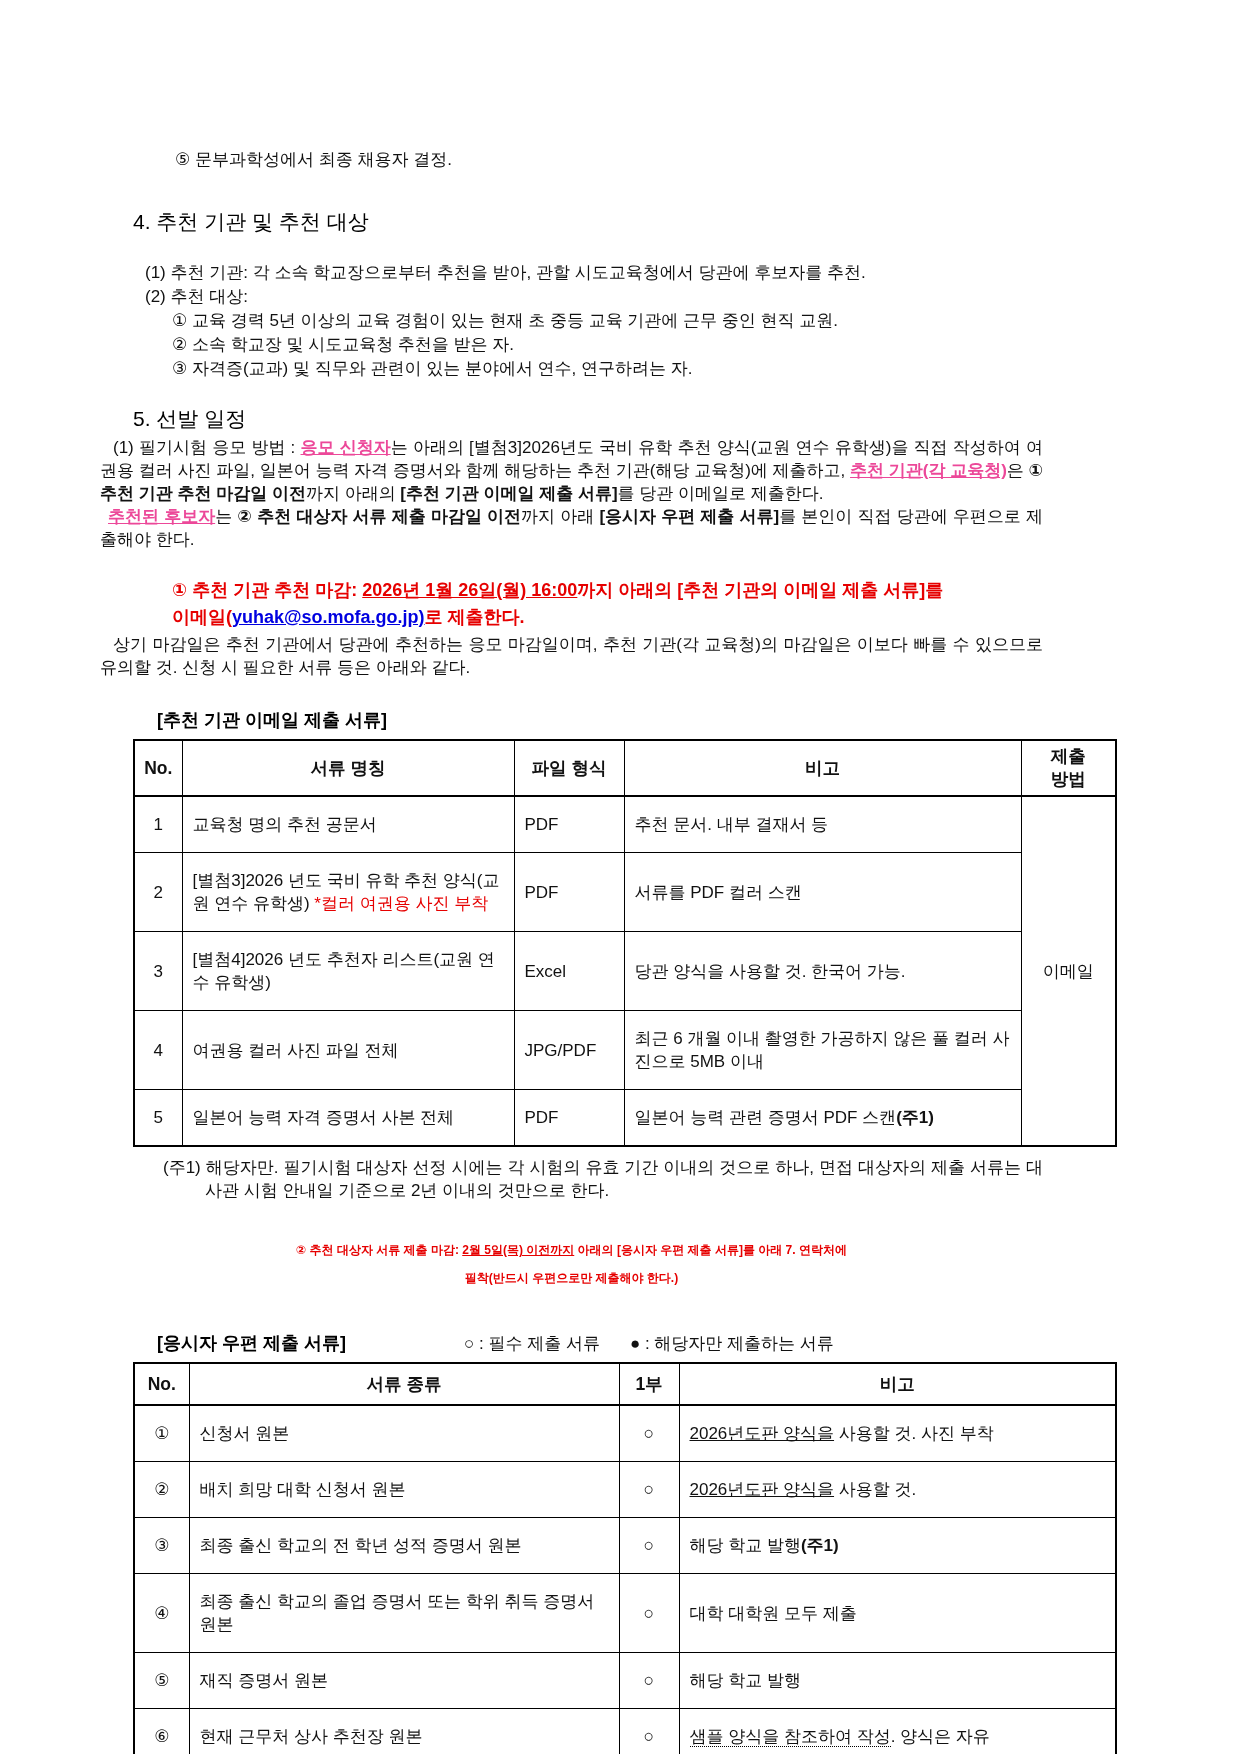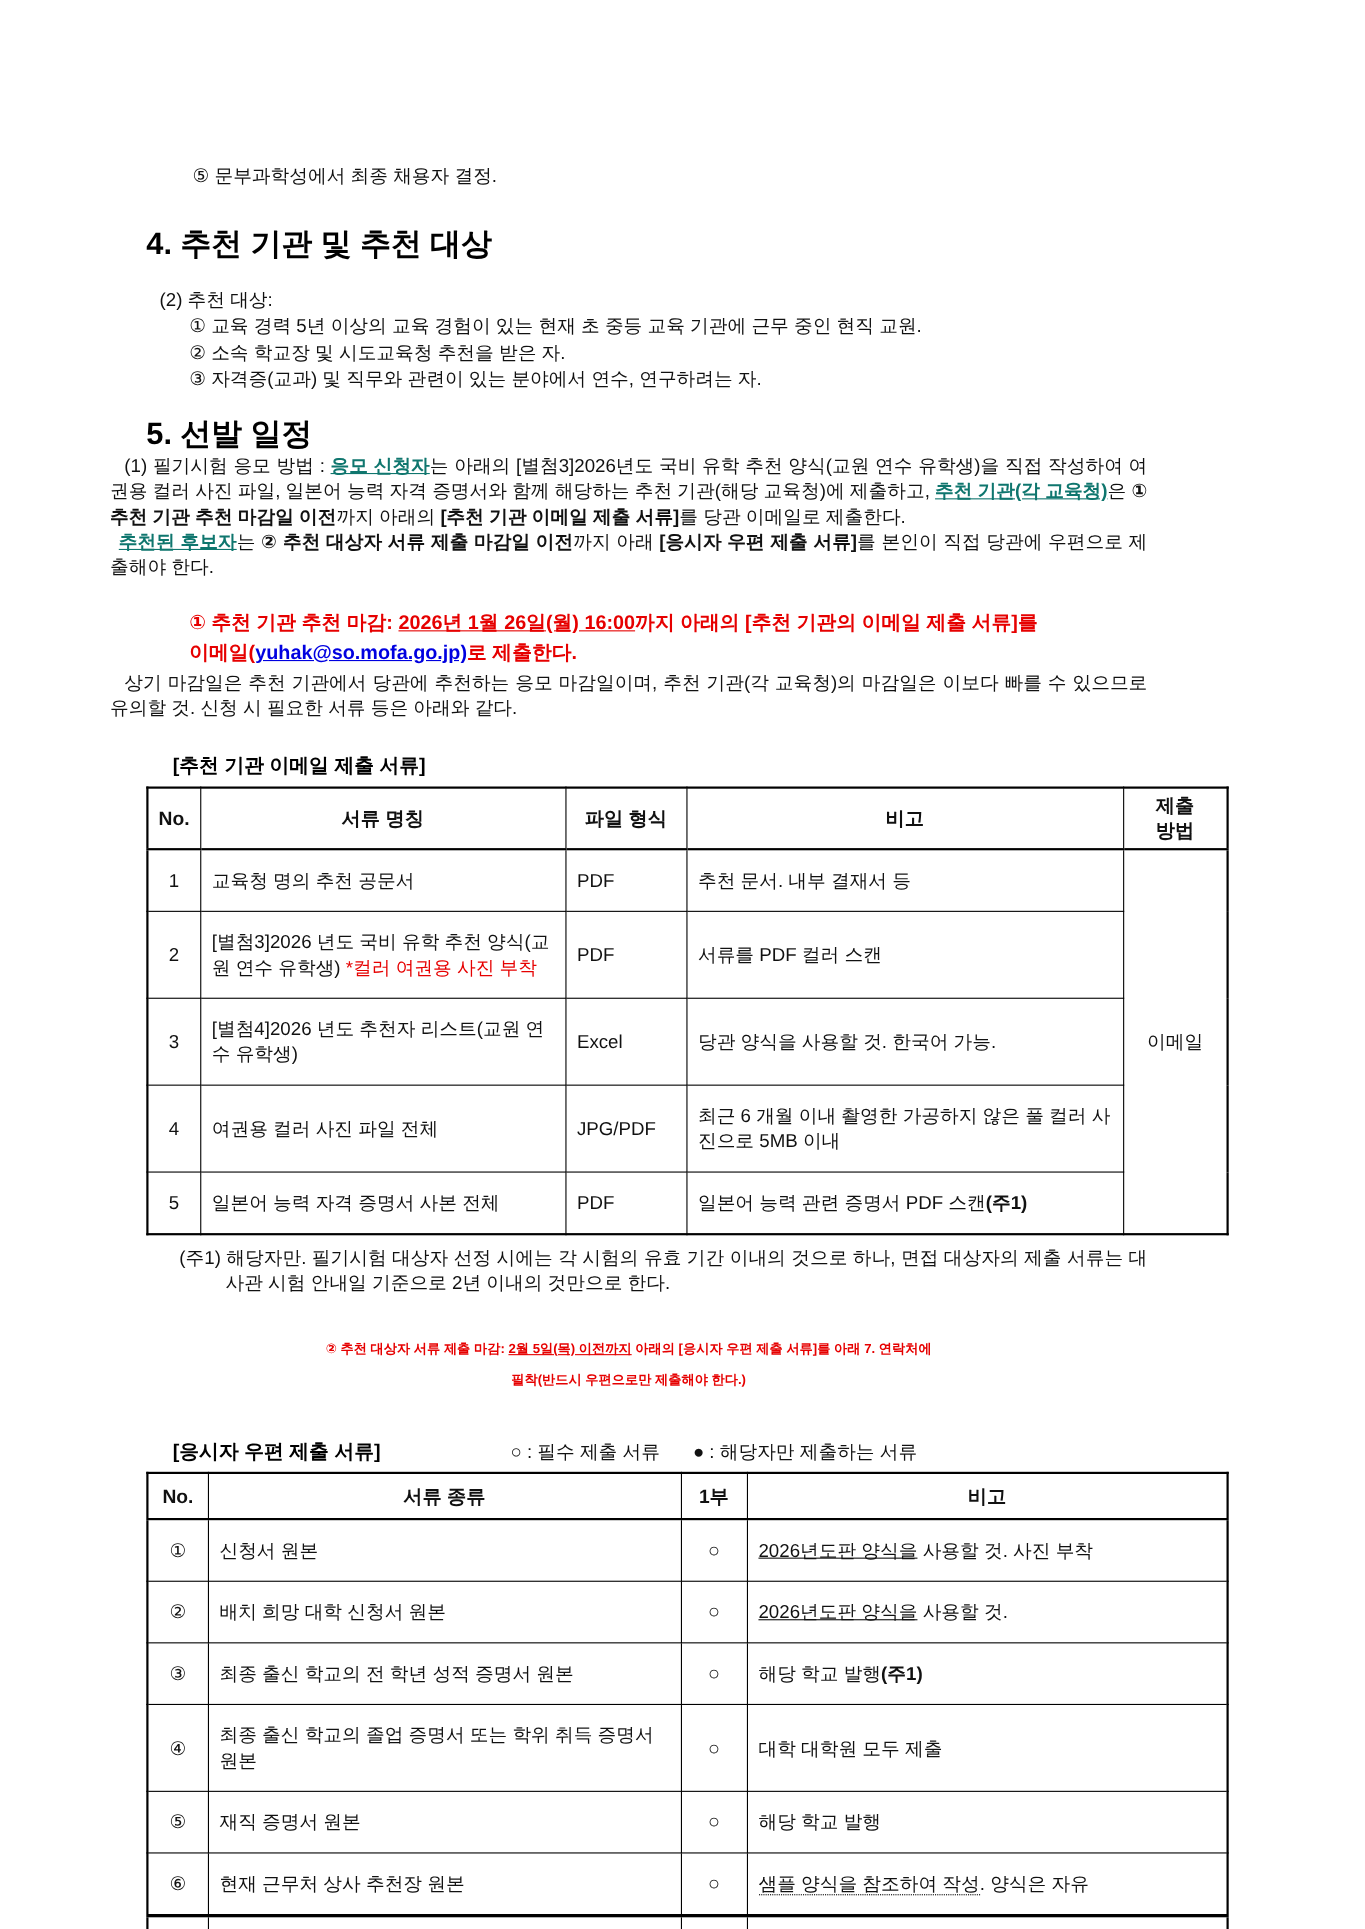--- a/index.html
+++ b/index.html
@@ -9,32 +9,32 @@
     color:#111; font-size:17px; line-height:23px; overflow:hidden;
   }
   .content { padding:148px 100px 0 100px; }
 
   p { margin:0; }
   .indent75 { margin-left:75px; }
   .indent45 { margin-left:45px; }
   .indent72 { margin-left:72px; }
 
   h2 {
-    margin:0; font-size:28px; line-height:26px; font-weight:bold; color:#000;
+    margin:0; font-size:21px; line-height:26px; font-weight:normal; color:#000;
     margin-left:33px;
   }
   .sec4-title { margin-top:38px; }
   .sec5-title { margin-top:26px; }
   .sec4-list { margin-top:26px; }
   .sec4-list p { margin-top:1px; }
 
   .para { text-align:justify; margin-top:4px; }
   .para .ti { padding-left:13px; }
 
-  .red { color:#0f766e; }
+  .red { color:#ec4899; }
   .b { font-weight:bold; }
   .u { text-decoration:underline; }
   .blue { color:#0000e0; }
   .dotted { border-bottom:1.5px dotted #000; }
 
   .deadline1 { margin:26px 0 0 72px; font-size:18px; line-height:27px; font-weight:bold; color:#e60000; }
   .note1 { margin-top:2px; text-align:justify; }
   .note1 .ti { padding-left:13px; }
 
   .tbl-title { margin:30px 0 7px 57px; font-weight:bold; font-size:18px; color:#000; }
@@ -70,20 +70,21 @@
 <body>
 
 <div class="page">
   <div class="content">
 
     <p class="indent75">⑤ 문부과학성에서 최종 채용자 결정.</p>
 
     <h2 class="sec4-title">4. 추천 기관 및 추천 대상</h2>
 
     <div class="sec4-list">
+      <p class="indent45">(1) 추천 기관: 각 소속 학교장으로부터 추천을 받아, 관할 시도교육청에서 당관에 후보자를 추천.</p>
       <p class="indent45">(2) 추천 대상:</p>
       <p class="indent72">① 교육 경력 5년 이상의 교육 경험이 있는 현재 초 중등 교육 기관에 근무 중인 현직 교원.</p>
       <p class="indent72">② 소속 학교장 및 시도교육청 추천을 받은 자.</p>
       <p class="indent72">③ 자격증(교과) 및 직무와 관련이 있는 분야에서 연수, 연구하려는 자.</p>
     </div>
 
     <h2 class="sec5-title">5. 선발 일정</h2>
 
     <p class="para"><span class="ti">(1) 필기시험 응모 방법 : </span><span class="red b u">응모 신청자</span><span>는 아래의 [별첨3]2026년도 국비 유학 추천 양식(교원 연수 유학생)을 직접 작성하여 여권용 컬러 사진 파일, 일본어 능력 자격 증명서와 함께 해당하는 추천 기관(해당 교육청)에 제출하고, </span><span class="red b u">추천 기관(각 교육청)</span><span>은 </span><span class="b">① 추천 기관 추천 마감일 이전</span><span>까지 아래의 </span><span class="b">[추천 기관 이메일 제출 서류]</span><span>를 당관 이메일로 제출한다.</span><br>
     <span class="red b u" style="margin-left:8px;">추천된 후보자</span><span>는 </span><span class="b">② 추천 대상자 서류 제출 마감일 이전</span><span>까지 아래 </span><span class="b">[응시자 우편 제출 서류]</span><span>를 본인이 직접 당관에 우편으로 제출해야 한다.</span></p>

